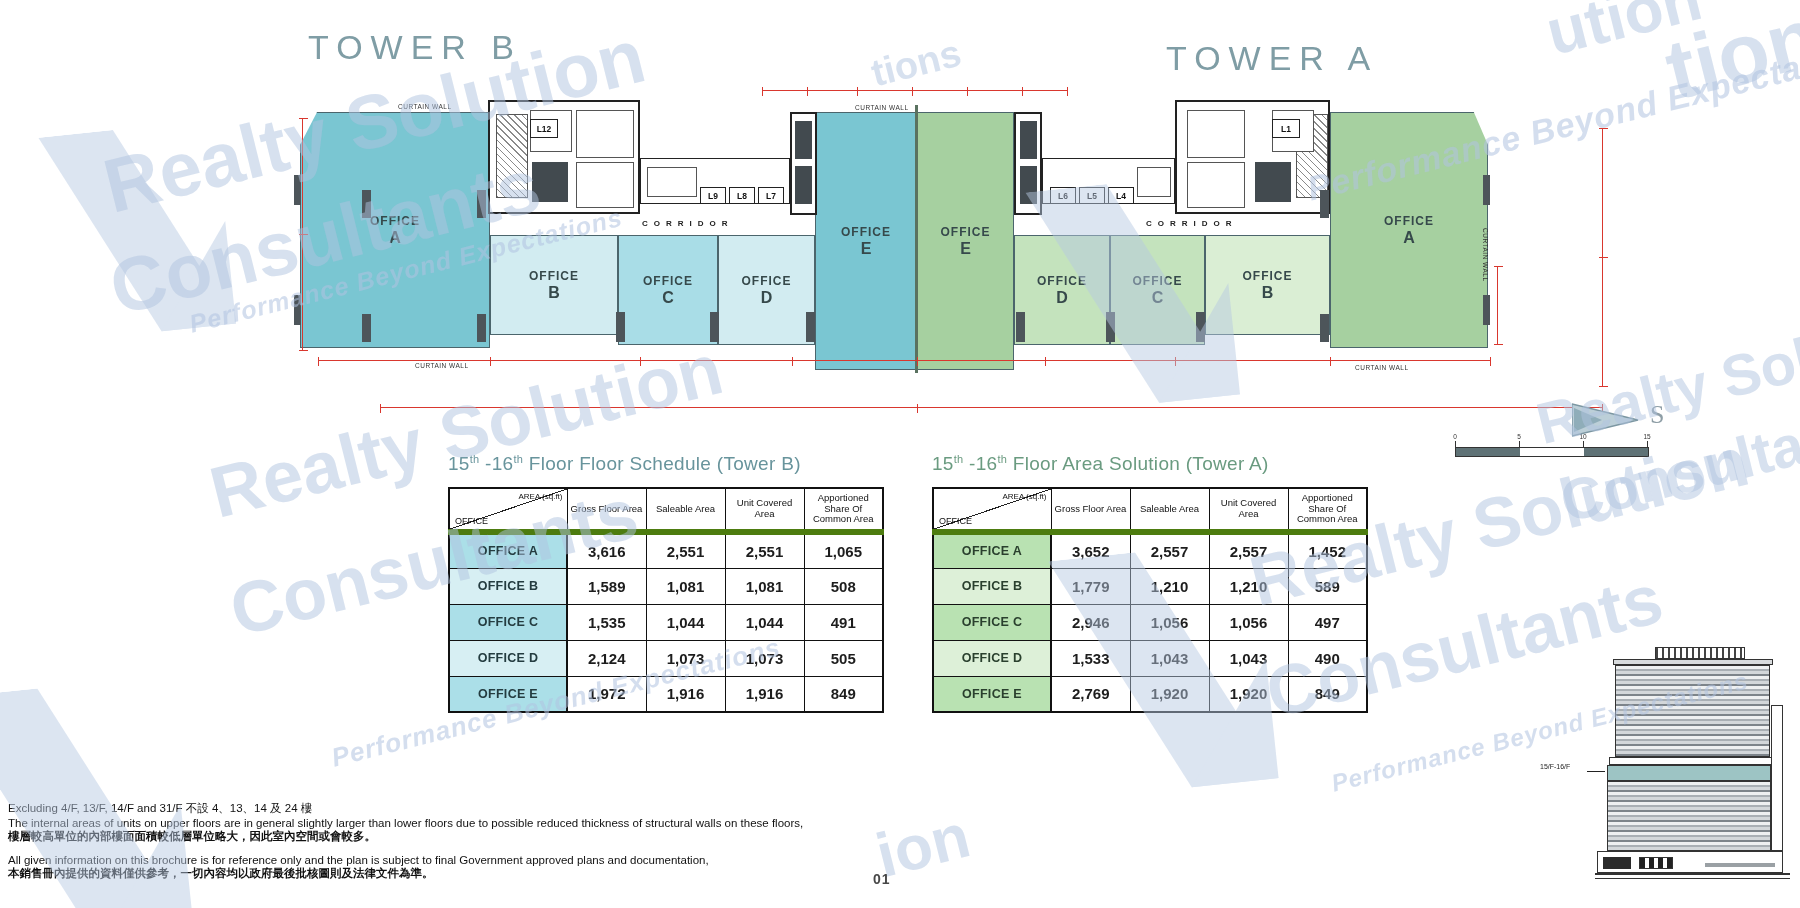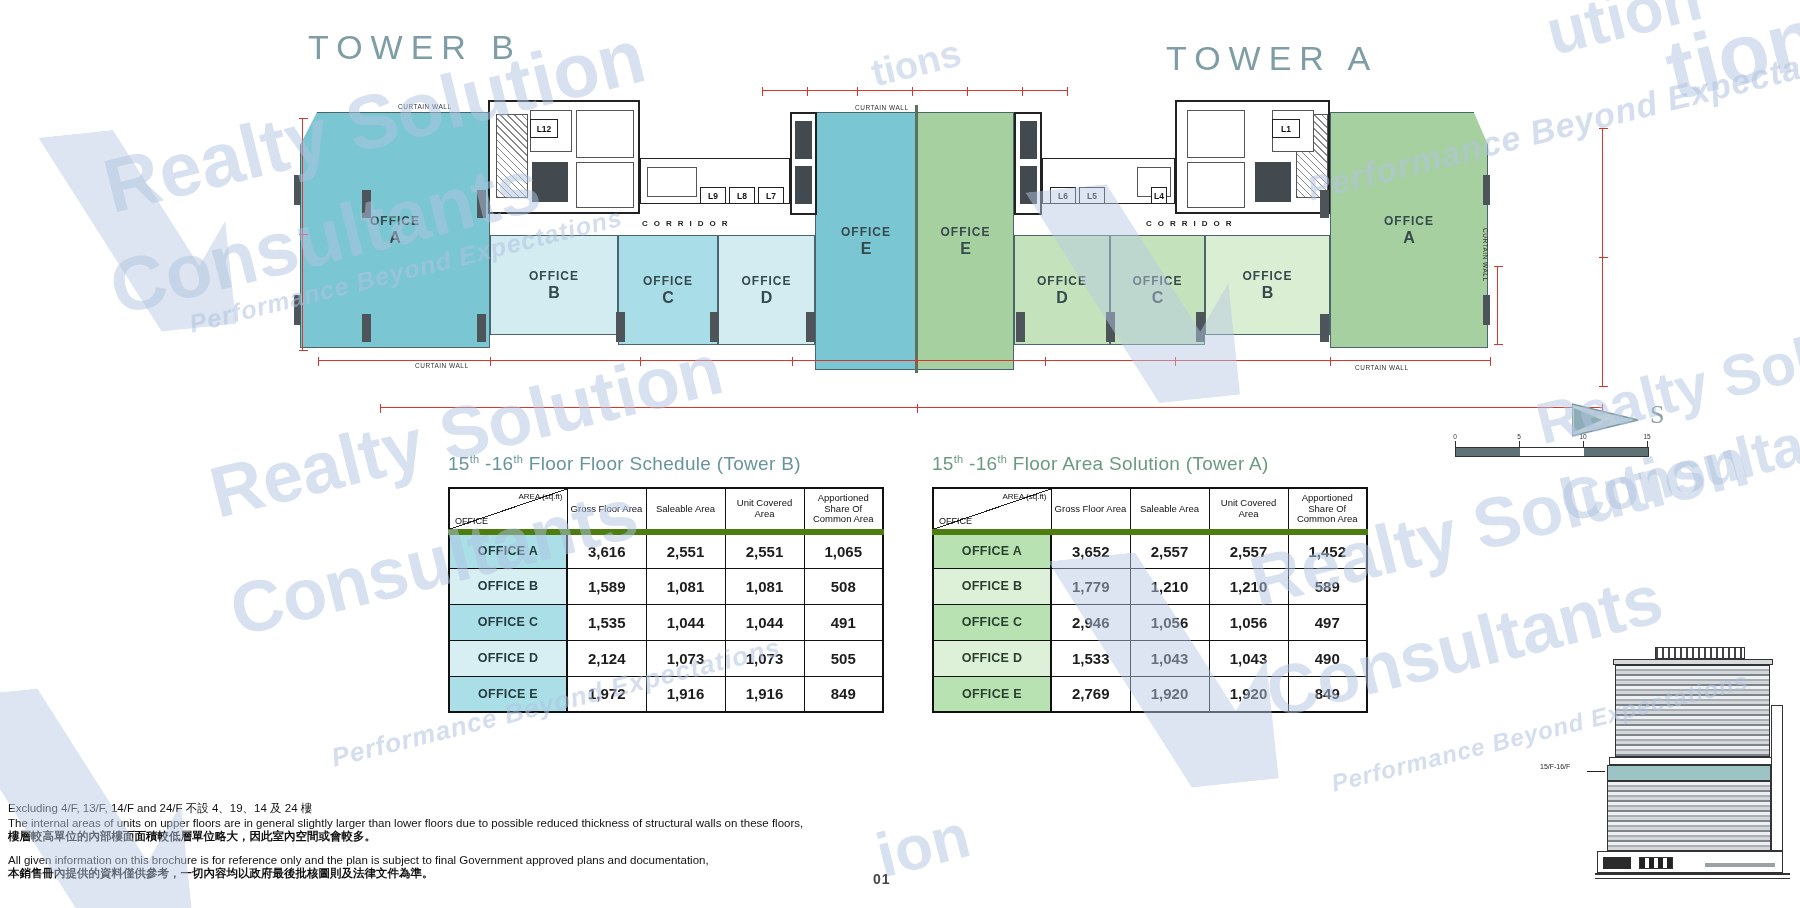--- a/index.html
+++ b/index.html
@@ -153,21 +153,21 @@
   <div class="core" style="left:1014px;top:112px;width:28px;height:103px;">
     <div class="shaft" style="left:4px;top:7px;width:17px;height:38px;"></div>
     <div class="shaft" style="left:4px;top:52px;width:17px;height:38px;"></div>
   </div>
 
   <div class="corr" style="left:1042px;top:158px;width:133px;height:46px;">
     <div class="cell" style="left:94px;top:8px;width:34px;height:30px;"></div>
   </div>
   <div class="chip" style="left:1050px;top:187px;width:26px;height:17px;">L6</div>
   <div class="chip" style="left:1079px;top:187px;width:26px;height:17px;">L5</div>
-  <div class="chip" style="left:1151px;top:187px;width:16px;height:17px;">L4</div>
+  <div class="chip" style="left:1108px;top:187px;width:26px;height:17px;">L4</div>
   <div class="corrlab" style="left:1146px;top:219px;">CORRIDOR</div>
 
   <div class="core" style="left:1175px;top:100px;width:155px;height:114px;">
     <div class="hatch" style="left:119px;top:12px;width:30px;height:82px;"></div>
     <div class="cell" style="left:95px;top:8px;width:42px;height:42px;"></div>
     <div class="cell" style="left:10px;top:8px;width:58px;height:48px;"></div>
     <div class="cell" style="left:10px;top:60px;width:58px;height:46px;"></div>
     <div class="shaft" style="left:78px;top:60px;width:36px;height:40px;"></div>
   </div>
   <div class="chip" style="left:1272px;top:119px;width:28px;height:19px;">L1</div>
@@ -387,21 +387,21 @@
   <div style="left:176px;top:60px;width:12px;height:146px;background:#fff;border:1px solid #333;"></div>
   <div style="left:2px;top:206px;width:186px;height:22px;background:#fff;border:1px solid #333;"></div>
   <div style="left:8px;top:212px;width:28px;height:12px;background:#2b2b2b;"></div>
   <div style="left:44px;top:212px;width:34px;height:12px;background:repeating-linear-gradient(90deg,#222 0 5px,#fff 5px 9px);border:1px solid #333;"></div>
   <div style="left:110px;top:218px;width:70px;height:4px;background:#9aa0a4;"></div>
   <div style="left:0;top:228px;width:195px;height:6px;background:#fff;border-top:2px solid #333;border-bottom:1px solid #333;"></div>
   <span class="elab" style="left:-55px;top:118px;">15/F-16/F</span>
   <div style="left:-8px;top:126px;width:18px;height:0;border-top:1px solid #222;"></div>
 </div>
 
-<div class="fnote" style="top:803px;">Excluding  4/F, 13/F, 14/F and 24/F    不設 4、19、14 及 24 樓</div>
+<div class="fnote" style="top:803px;">Excluding  4/F, 13/F, 14/F and 31/F    不設 4、13、14 及 24 樓</div>
 <div class="fnote" style="top:818px;">The internal areas of units on upper floors are in general slightly larger than lower floors due to possible reduced thickness of structural walls on these floors,</div>
 <div class="fnote zh" style="top:831px;">樓層較高單位的內部樓面面積較低層單位略大，因此室內空間或會較多。</div>
 <div class="fnote" style="top:855px;">All given information on this brochure is for reference only and the plan is subject to final Government approved plans and documentation,</div>
 <div class="fnote zh" style="top:868px;">本銷售冊內提供的資料僅供參考，一切內容均以政府最後批核圖則及法律文件為準。</div>
 <div class="pgnum" style="left:873px;top:871px;">01</div>
 
 <div class="wm-layer">
 
   <svg class="wmlogo" style="left:44px;top:128px;" width="185" height="210">
       <use href="#wm-logo"></use>

